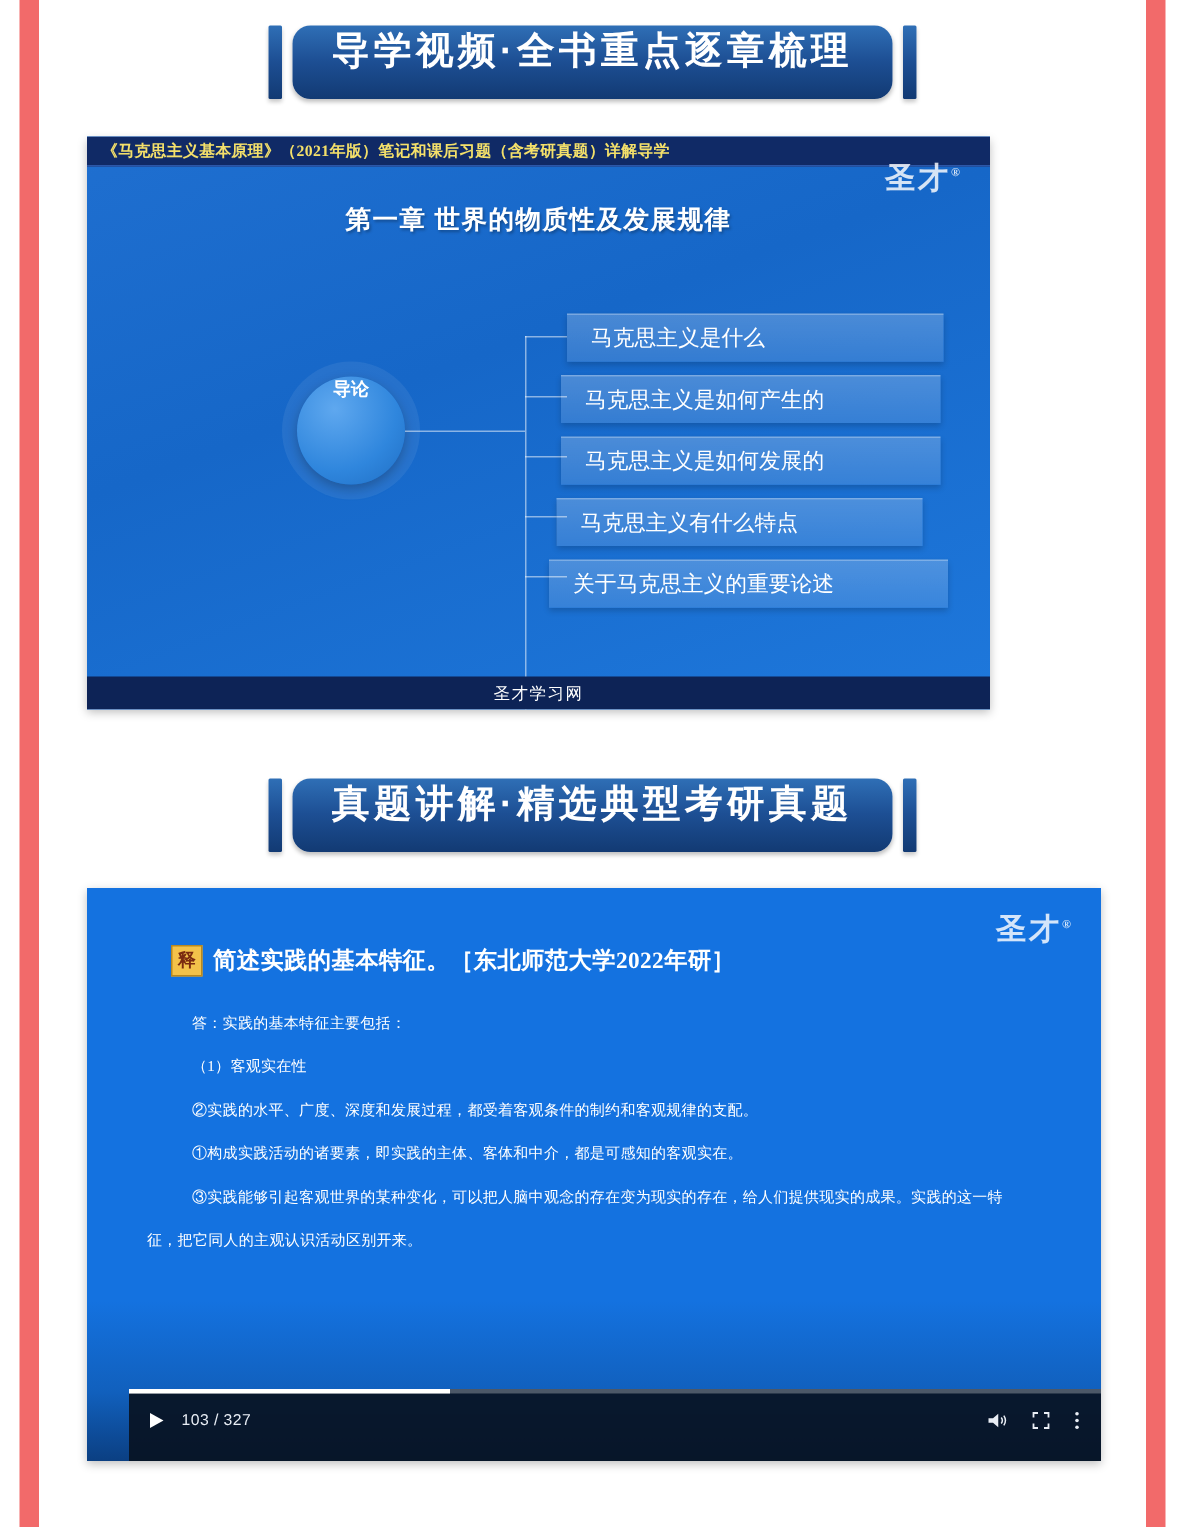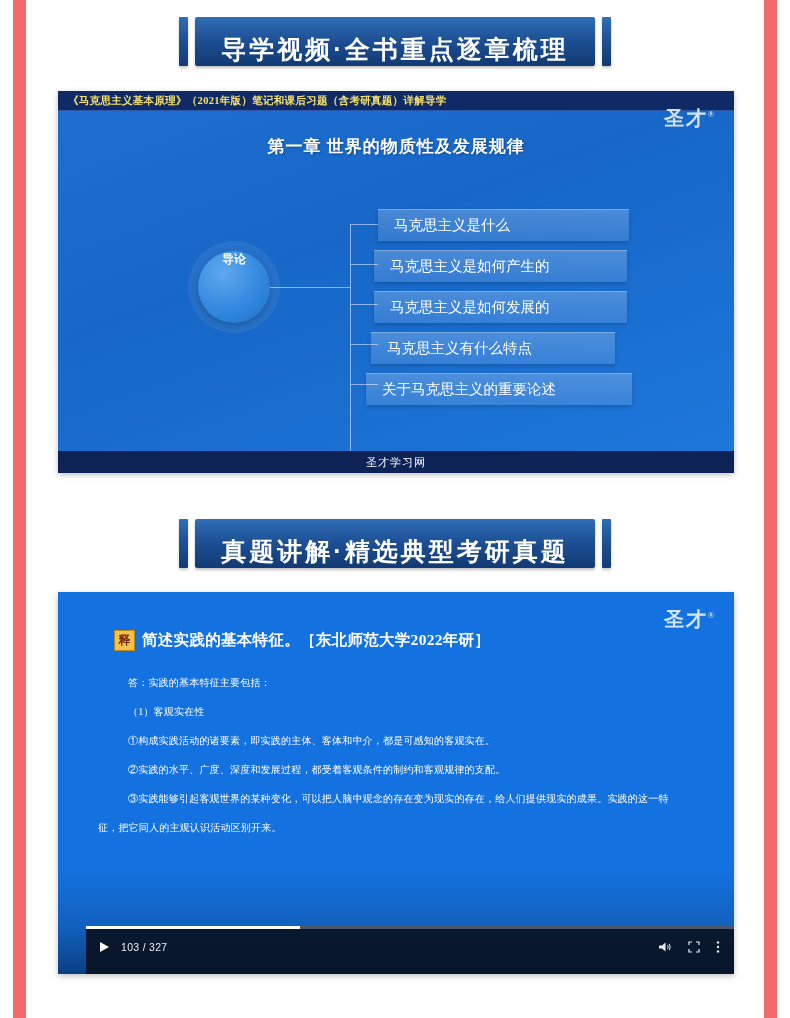--- a/index.html
+++ b/index.html
@@ -49,26 +49,26 @@
 
   
   .banner-wrap {
     display: flex;
     justify-content: center;
     align-items: stretch;
   }
   .banner {
     position: relative;
     display: flex;
-    align-items: flex-end;
+    align-items: flex-start;
     justify-content: center;
     height: 49px;
     padding: 0 26px;
     background: linear-gradient(180deg, #2f6fb6 0%, #1d4f94 48%, #123a73 100%);
-    border-radius: 2px;
+    border-radius: 12px;
     box-shadow: 0 2px 3px rgba(0,0,0,0.25);
   }
   .banner-title {
     color: #ffffff;
     font-size: 25px;
     font-weight: bold;
     letter-spacing: 3px;
     white-space: nowrap;
   }
   .banner-tick {
@@ -80,21 +80,21 @@
   .banner-tick.first { margin-right: 7px; }
   .banner-tick.last { margin-left: 7px; }
 
   #banner1 { margin-top: 17px; }
   #banner2 { margin-top: 46px; }
 
   
   .slide1 {
     position: relative;
     margin: 25px 0 0 24px;
-    width: 676px;
+    width: 602px;
     height: 382px;
     background: linear-gradient(160deg, #1f6fd0 0%, #1667c8 40%, #1e78dc 100%);
     box-shadow: 0 2px 6px rgba(0,0,0,0.25);
     overflow: hidden;
   }
   .slide1-header {
     height: 19px;
     background: #102a66;
     border-bottom: 1px solid #2d57a8;
     display: flex;
@@ -403,22 +403,22 @@
       </div>
 
       <div class="q-line">
         <span class="q-badge">释</span>
         <span class="q-text">简述实践的基本特征。［东北师范大学2022年研］</span>
       </div>
 
       <div class="answer">
         <p class="ind1">答：实践的基本特征主要包括：</p>
         <p class="ind2">（1）客观实在性</p>
+        <p class="ind2">②实践的水平、广度、深度和发展过程，都受着客观条件的制约和客观规律的支配。</p>
         <p class="ind2">①构成实践活动的诸要素，即实践的主体、客体和中介，都是可感知的客观实在。</p>
-        <p class="ind2">②实践的水平、广度、深度和发展过程，都受着客观条件的制约和客观规律的支配。</p>
         <p class="ind2">③实践能够引起客观世界的某种变化，可以把人脑中观念的存在变为现实的存在，给人们提供现实的成果。实践的这一特征，把它同人的主观认识活动区别开来。</p>
       </div>
 
       <div class="video-bar">
         <div class="progress-track">
           <div class="progress-fill" style="width: 33%;"></div>
         </div>
         <div class="vb-row">
           <div class="vb-left">
             <span class="play-icon"></span>

